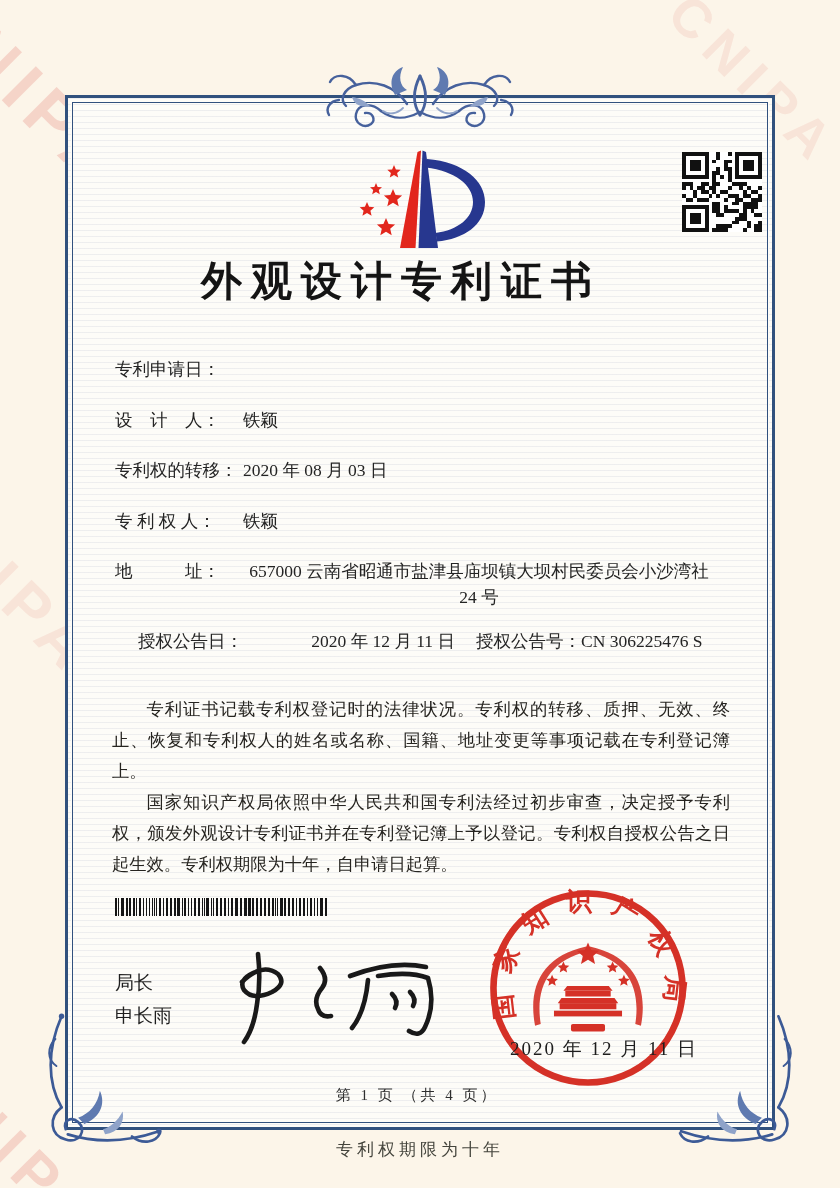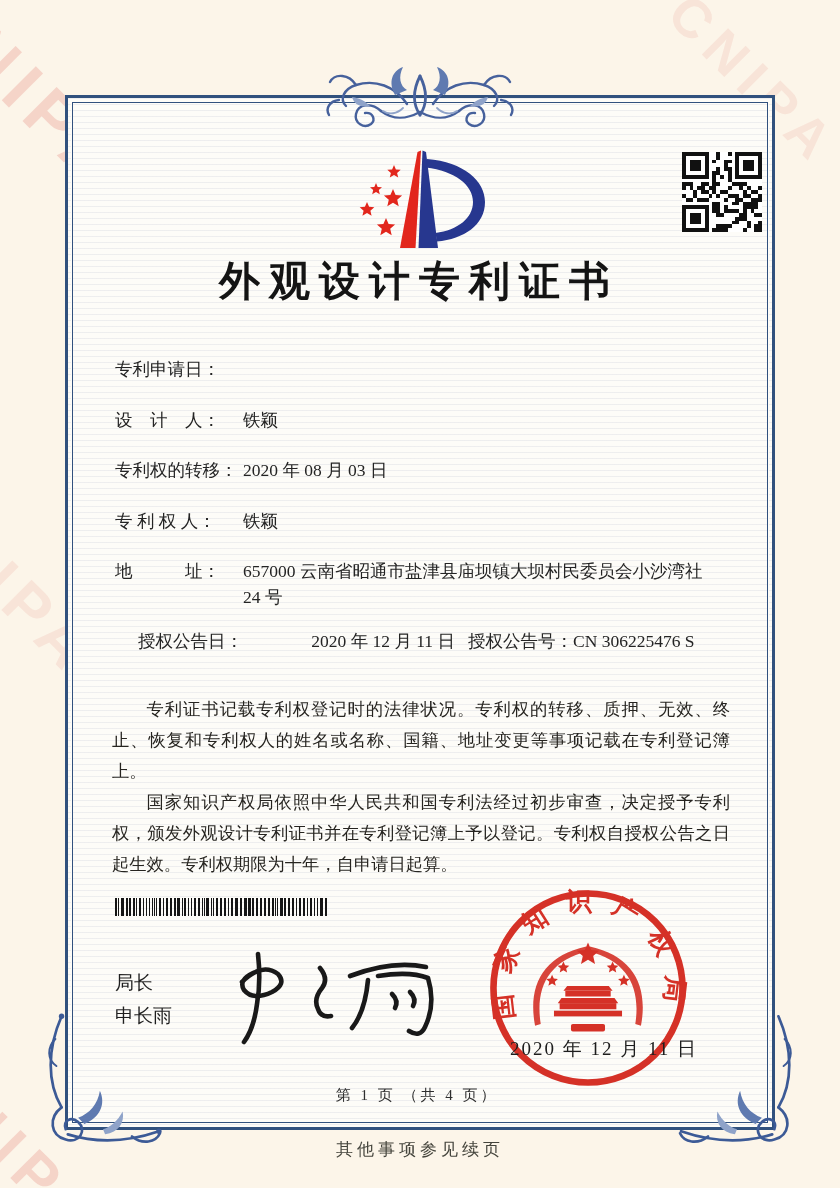--- a/index.html
+++ b/index.html
@@ -37,31 +37,31 @@
   .ornament-corner{position:absolute; width:150px; height:145px;}
   .oc-bl{left:28px; top:1008px;}
   .oc-br{left:662px; top:1008px; transform:scaleX(-1);}
 
   .cert-no{position:absolute; left:115px; top:142px; font-size:17px; letter-spacing:3px; color:#2c2c2c;}
 
   .logo{position:absolute; left:344px; top:146px; width:152px; height:112px;}
   .qr{position:absolute; left:682px; top:152px; width:80px; height:80px; background:#fff;}
   .qr svg{display:block; width:100%; height:100%;}
 
-  .title{position:absolute; left:67px; top:254px; width:704px; text-align:center;
+  .title{position:absolute; left:49px; top:254px; width:704px; text-align:center;
          font-size:41px; font-weight:bold; letter-spacing:9px; color:#141414;}
 
   .fields{position:absolute; left:115px; top:356px; width:616px; font-size:17.5px; color:#242424;}
   .frow{display:flex; margin-bottom:24.5px; line-height:26px;}
   .flabel{flex:0 0 128px; white-space:nowrap;}
   .fvalue{flex:1 1 auto;}
-  .addr-value{max-width:472px;}
+  .addr-value{max-width:472px;text-align:center;}
   .grant-row{display:flex; line-height:26px; margin-top:1px;text-align:right;}
   .grant-left{display:flex; width:340px;}
-  .grant-right{display:flex;}
+  .grant-right{display:flex;margin-left:8px;}
 
   .paras{position:absolute; left:112px; top:694px; width:618px;
          font-size:17.3px; line-height:31px; color:#262420; text-align:justify;}
   .paras p{margin:0; text-indent:2em;}
 
   .barcode{position:absolute; left:115px; top:898px; width:216px; height:18px;
            display:flex; align-items:stretch;}
   .barcode span{display:block; height:100%; background:#151515;}
   .barcode span.gap{background:transparent;}
 
@@ -578,15 +578,15 @@
       <rect x="74" y="134" width="72" height="6"></rect>
       <path d="M54,150 C46,108 62,76 108,66 l1.5,5 C68,81 54,110 60,148 Z" opacity="0.9"></path>
       <path d="M166,150 C174,108 158,76 112,66 l-1.5,5 C152,81 166,110 160,148 Z" opacity="0.9"></path>
       <rect x="92" y="148" width="36" height="8" rx="2"></rect>
     </g>
   </svg>
   <div class="seal-date">2020 年 12 月 11 日</div>
 
   <div class="footer">第 1 页 （共 4 页）</div>
 
-  <div class="cont-note">其他事项参见续页</div>
+  <div class="cont-note">专利权期限为十年</div>
 
 </div>
 
 </body></html>

